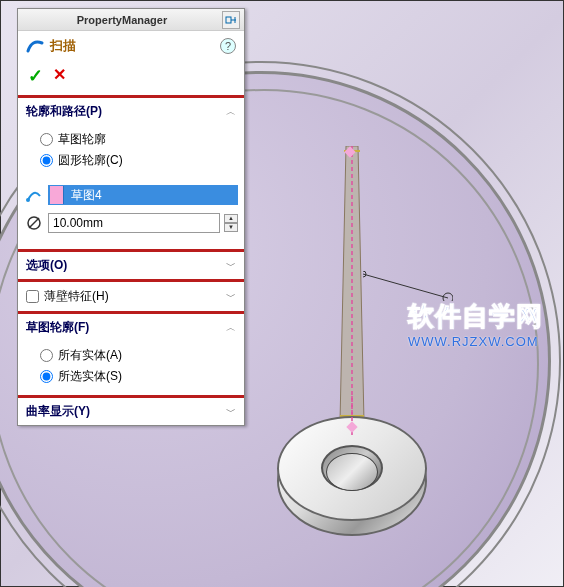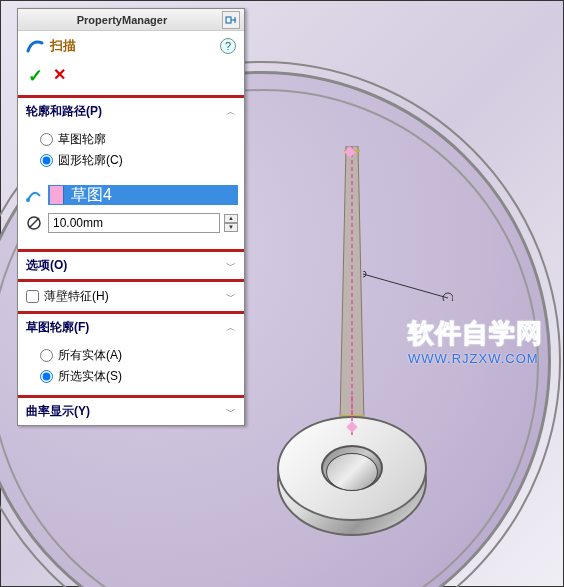--- a/index.html
+++ b/index.html
@@ -138,21 +138,21 @@
 .path-swatch {
   width: 14px;
   height: 18px;
   background: #f8a8d8;
   border-right: 1px solid #2a70c0;
   margin: 1px;
 }
 .path-text {
   color: #fff;
   padding: 0 6px;
-  font-size: 16px;
+  font-size: 12px;
 }
 .dim-input {
   flex: 1;
   height: 20px;
   border: 1px solid #999;
   padding: 0 4px;
   font-size: 12px;
 }
 .spinner {
   display: flex;
@@ -178,21 +178,21 @@
 .scene {
   position: absolute;
   left: 226px;
   top: 0;
   right: 0;
   bottom: 0;
 }
 .watermark {
   position: absolute;
   right: 20px;
-  top: 315px;
+  top: 298px;
   z-index: 5;
 }
 .wm-main {
   font-size: 26px;
   font-weight: bold;
   color: #2060e0;
   -webkit-text-stroke: 1px #fff;
   text-shadow: 0 0 2px #fff, 0 0 2px #fff;
   letter-spacing: 1px;
 }

